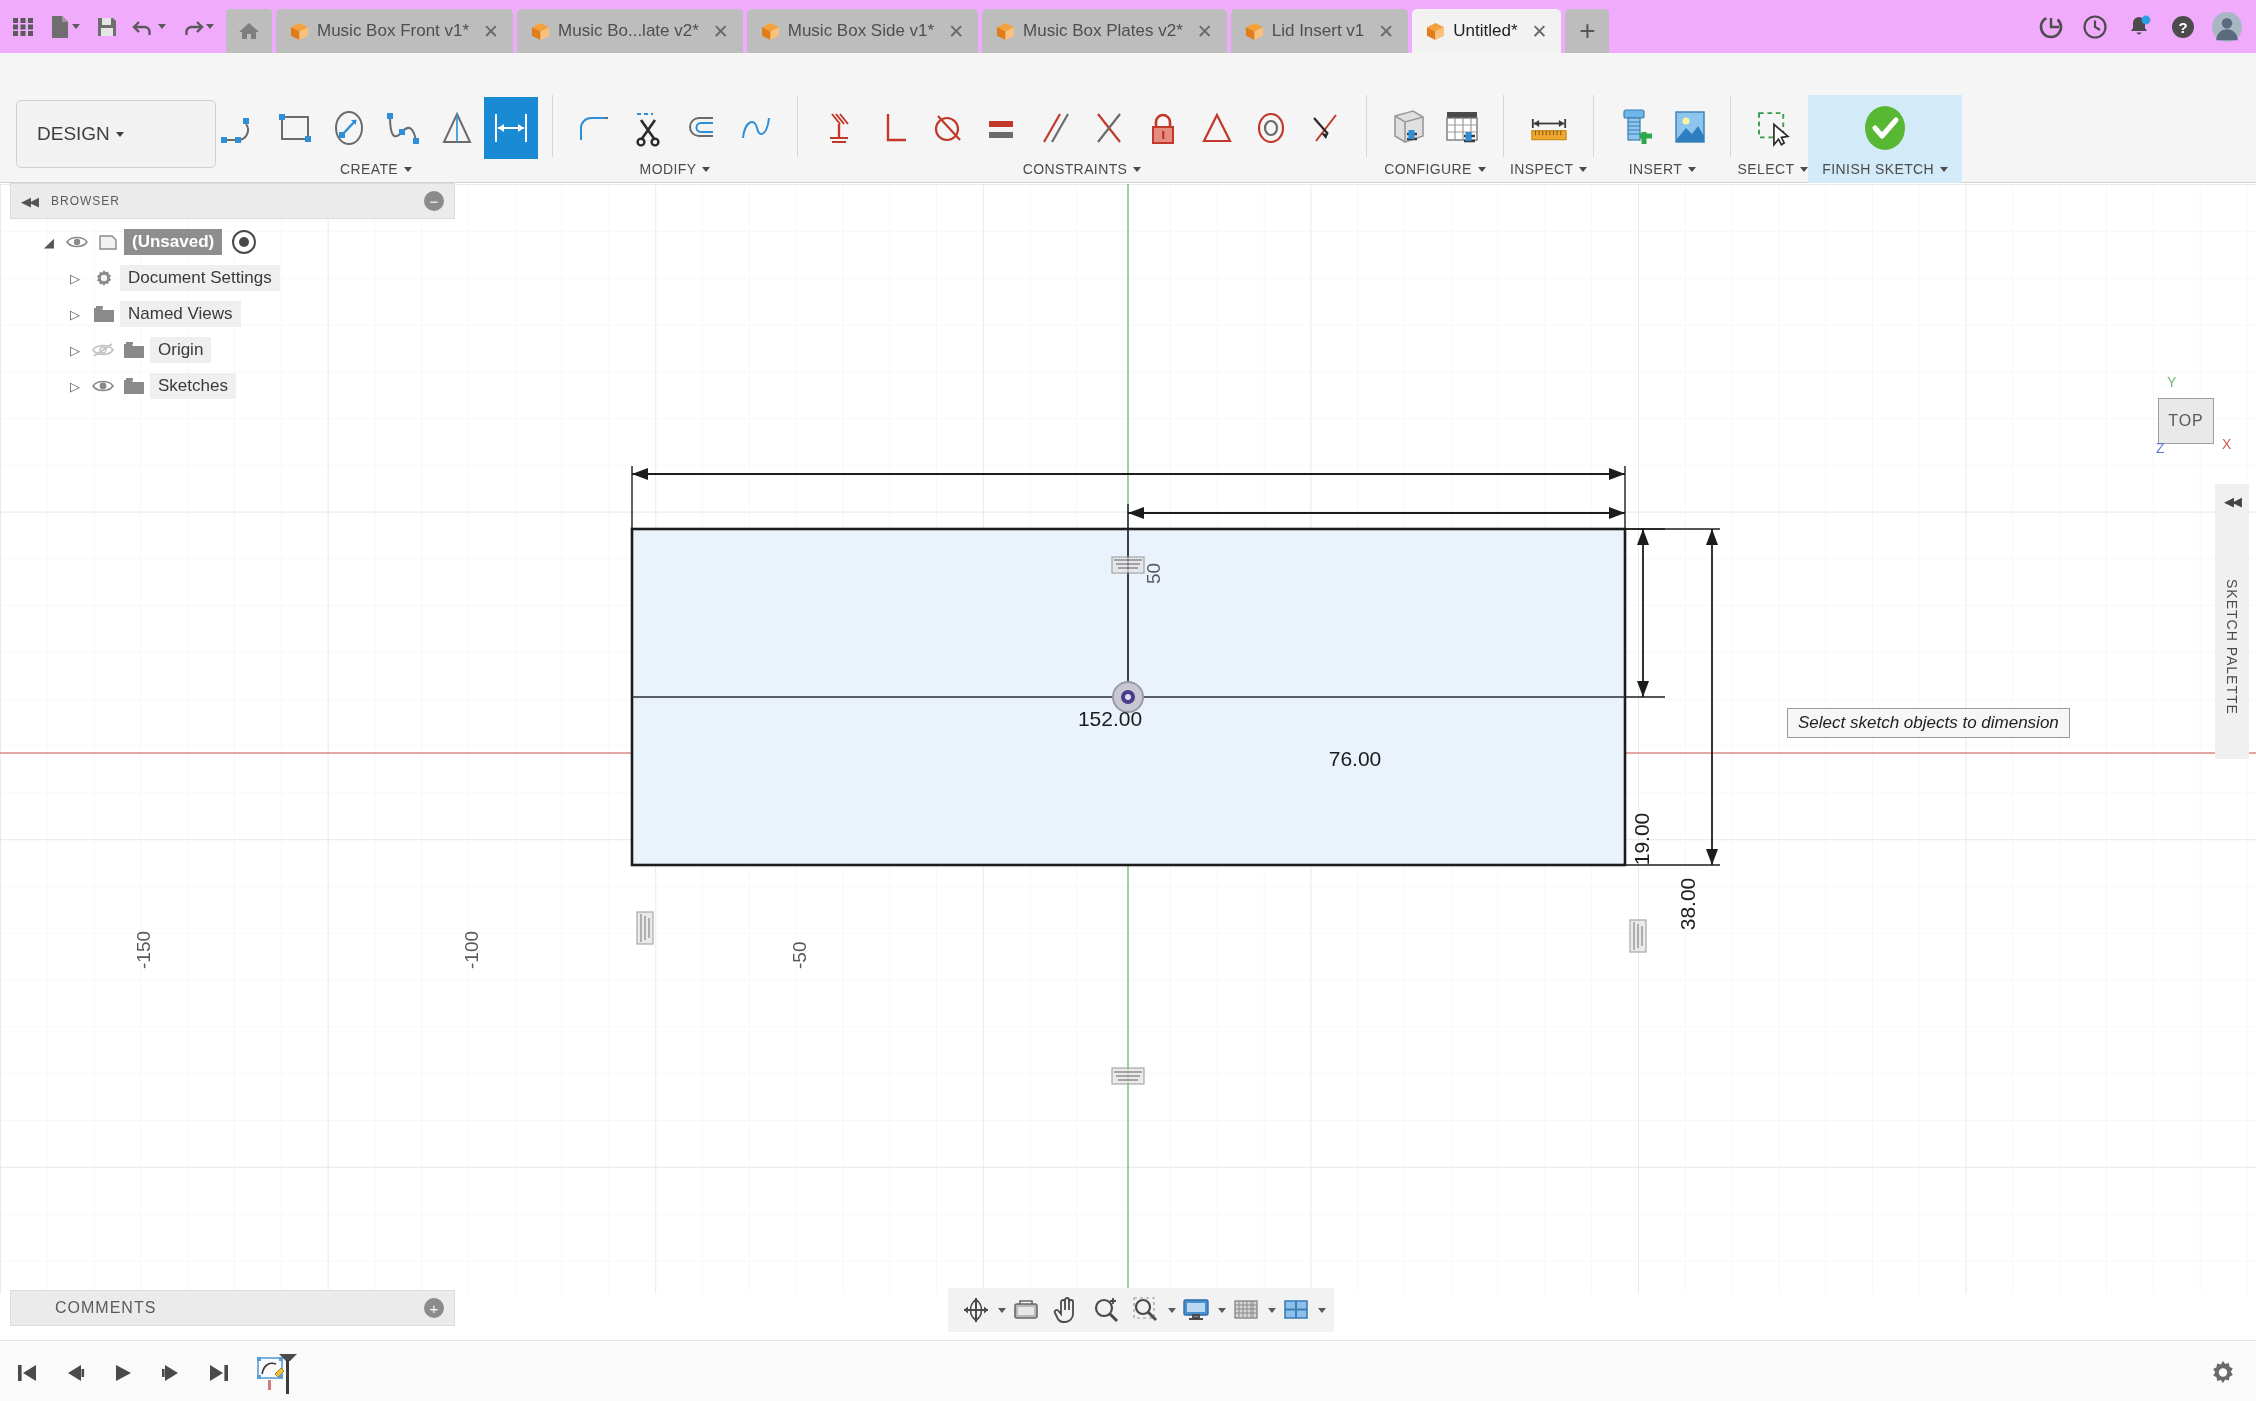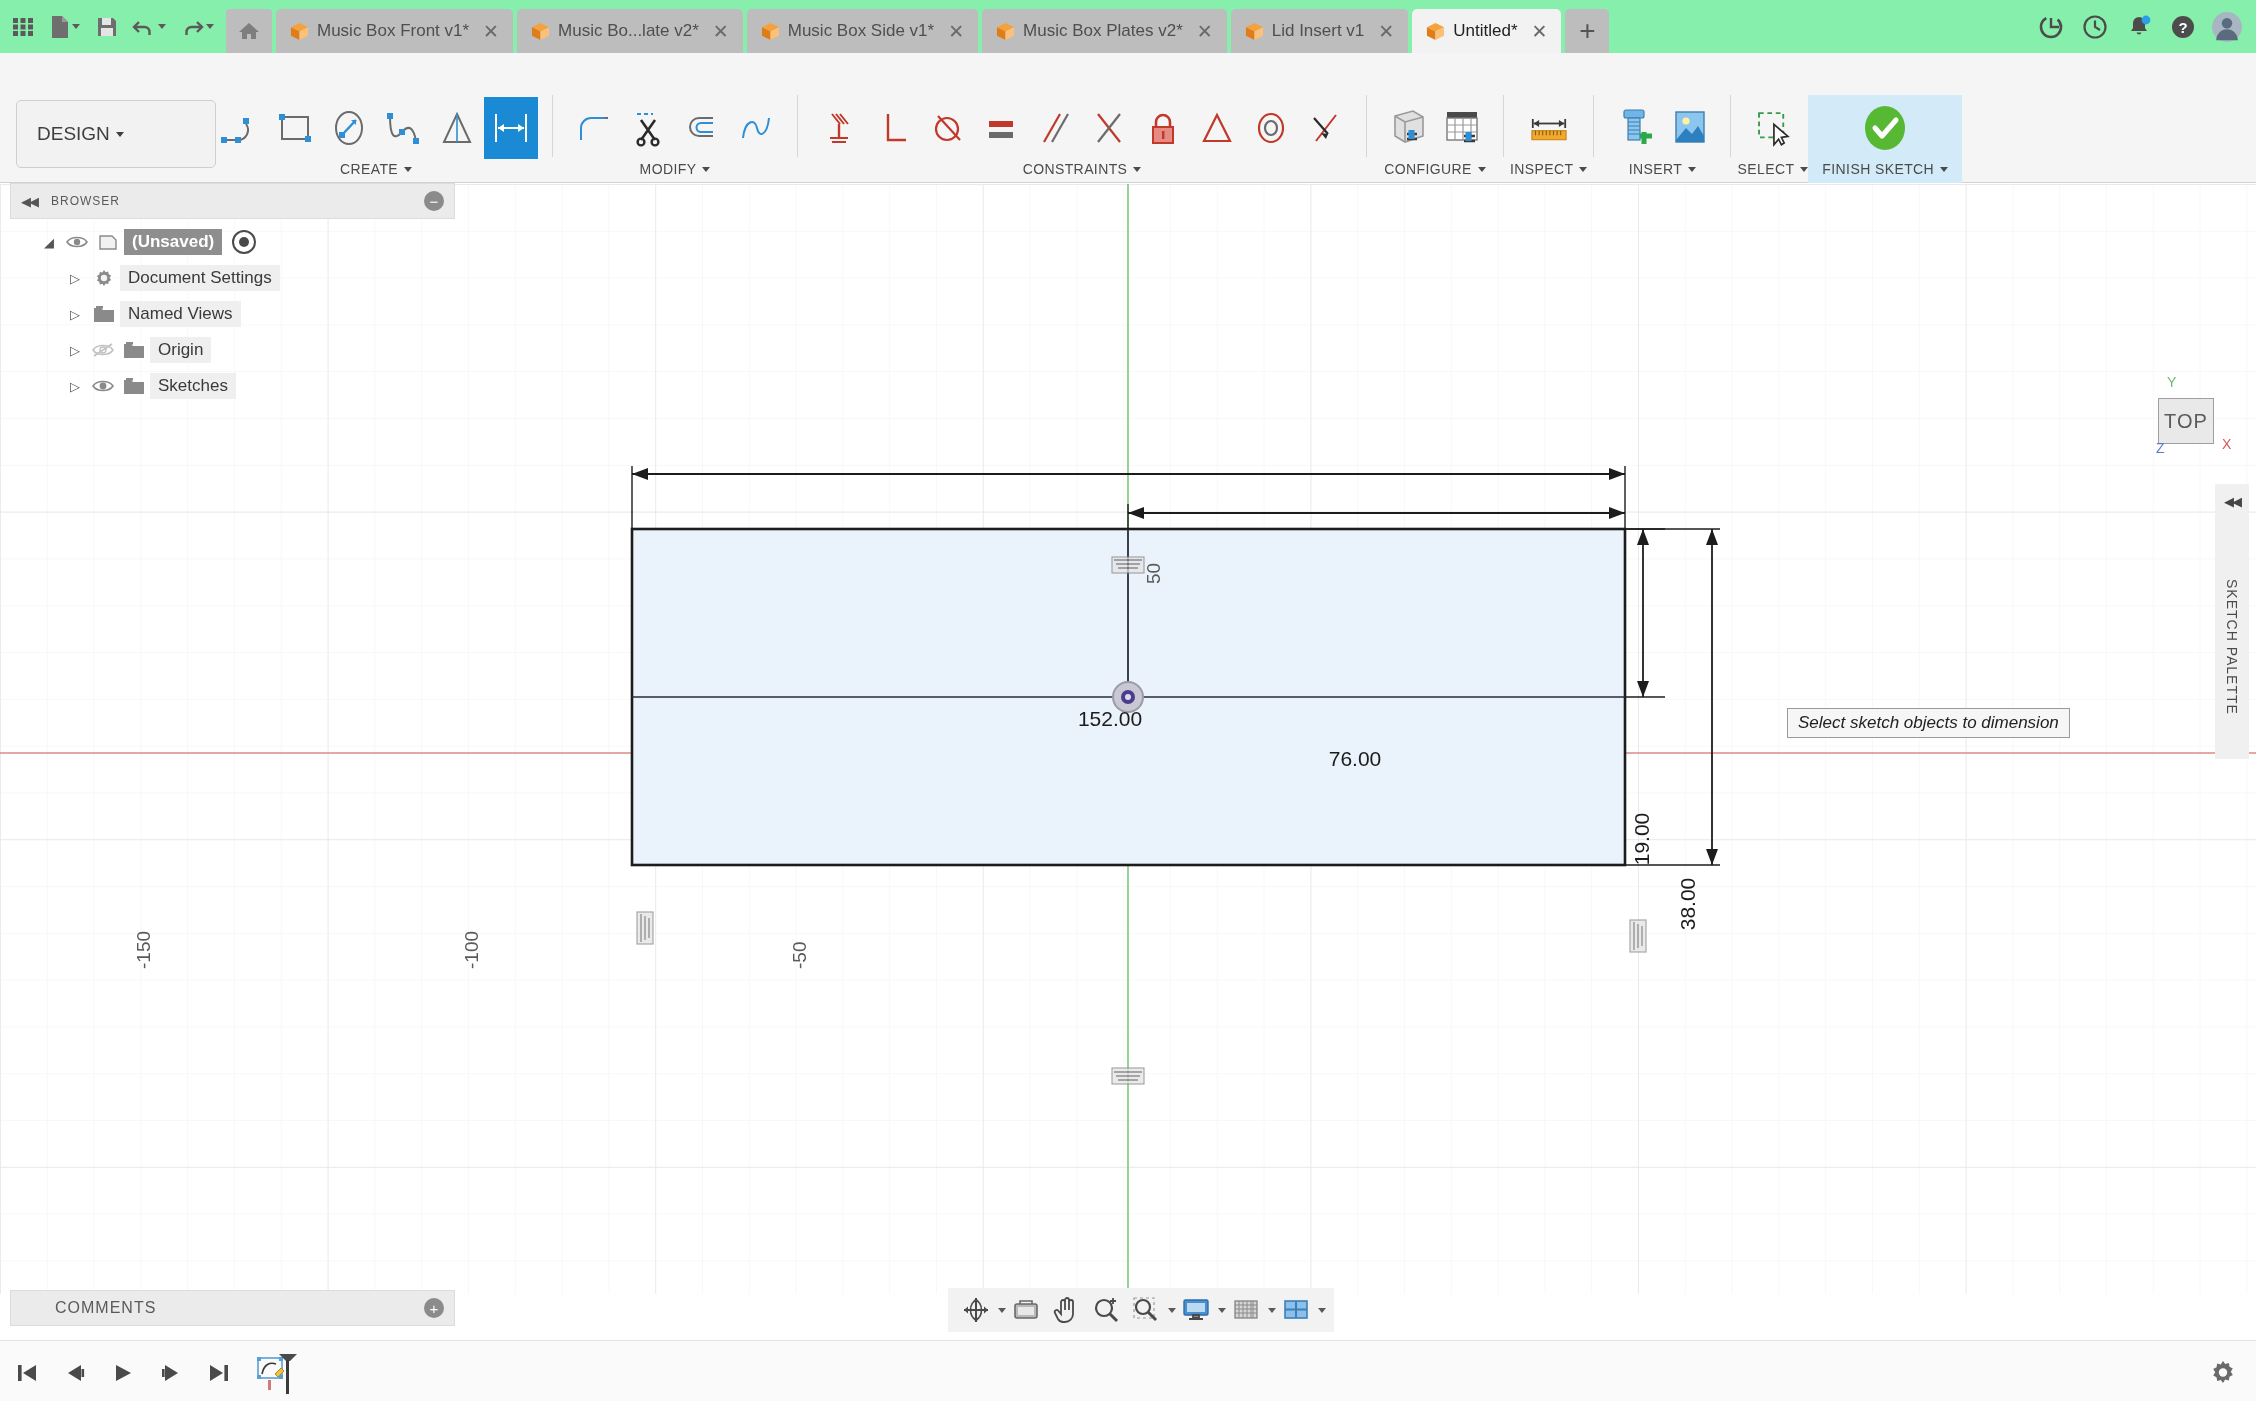--- a/index.html
+++ b/index.html
@@ -8,21 +8,21 @@
     font-family: "Liberation Sans", sans-serif;
     background: #ffffff;
     overflow: hidden;
     -webkit-font-smoothing: antialiased;
   }
   #app { position: relative; width: 2256px; height: 1401px; }
 
   
   .tabbar {
     position: absolute; left:0; top:0; width:2256px; height:53px;
-    background:#86efac;
+    background:#f0abfc;
     display:flex; align-items:flex-end;
   }
   .qab { display:flex; align-items:center; height:53px; padding:0 6px; gap:2px; }
   .qab-btn {
     width:34px; height:40px; display:flex; align-items:center; justify-content:center;
     color:#5a5a5a;
   }
   .qab-btn.wide { width:46px; }
   .caret { width:0;height:0;border-left:4px solid transparent;border-right:4px solid transparent;border-top:5px solid #5a5a5a; margin-left:2px;}
   .home-tab {
@@ -96,21 +96,21 @@
 
   .tooltip {
     position:absolute; left:1787px; top:524px;
     background:#f6f6f6; border:1px solid #9a9a9a;
     padding:4px 10px; font-size:17px; color:#222;font-style:italic;
   }
   .viewcube {
     position:absolute; left:2158px; top:214px; width:56px; height:46px;
     background:#e9e9e9; border:1px solid #9f9f9f;
     display:flex; align-items:center; justify-content:center;
-    font-size:20px; color:#5a5a5a; letter-spacing:1px;
+    font-size:16px; color:#5a5a5a; letter-spacing:1px;
   }
   .palette-strip {
     position:absolute; left:2215px; top:300px; width:34px; height:275px;
     background:#f0f0f0;
     display:flex; flex-direction:column; align-items:center; padding-top:10px;
   }
   .palette-strip .lbl {
     writing-mode:vertical-rl; font-size:14px; color:#4a4a4a; letter-spacing:1px; margin-top:70px;
   }
 

